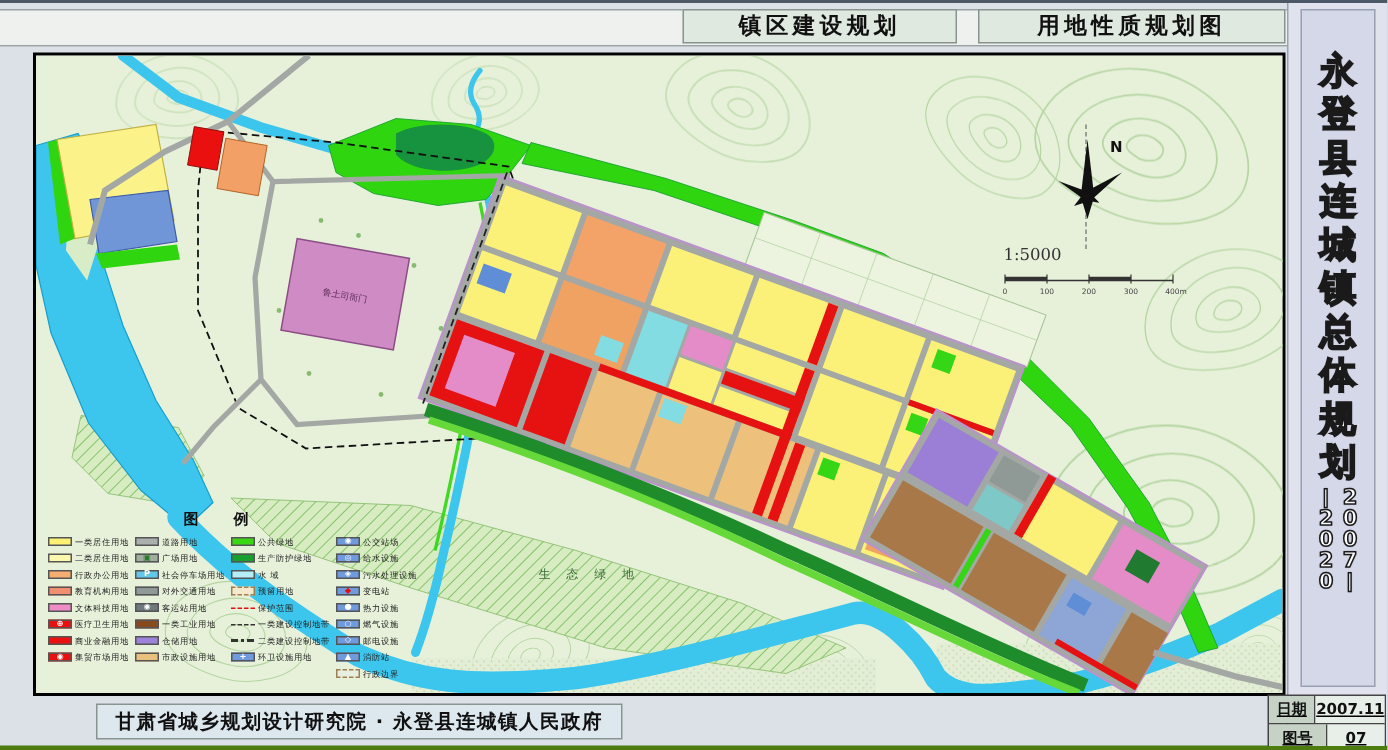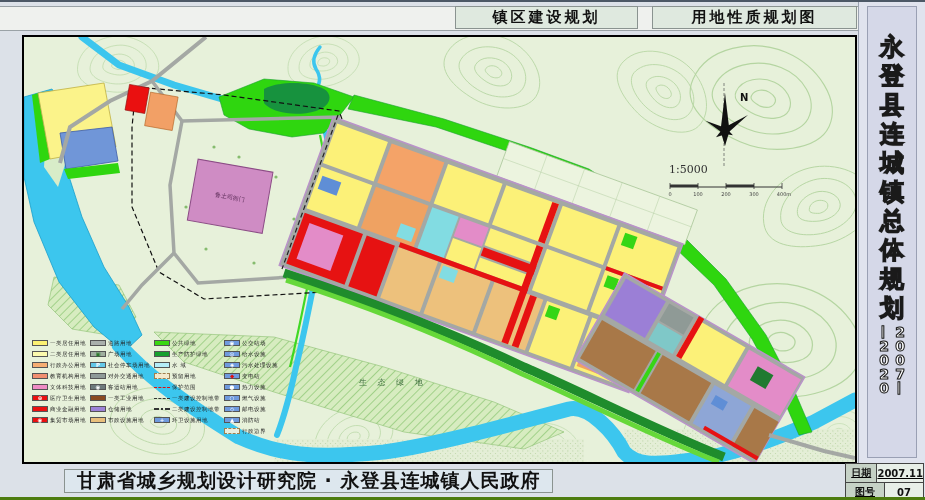--- a/index.html
+++ b/index.html
@@ -24,21 +24,21 @@
   .legend-col{display:flex;flex-direction:column;gap:3px;flex:1;}
   .legend-item{display:flex;align-items:center;gap:2px;height:8px;}
   .sw{position:relative;width:16px;height:6.5px;flex:0 0 16px;box-sizing:border-box;display:flex;align-items:center;justify-content:center;}
   .sw.box{border:0.5px solid #555;}
   .sw.box-dashed{border:1px dashed #a08050;}
   .sw .glyph{font-size:5.5px;line-height:6px;font-weight:bold;}
   .legend-label{font-size:5.5px;color:#222;white-space:nowrap;letter-spacing:0.5px;}
   
   .credit-tab{position:absolute;left:64px;top:467px;height:24px;padding:0 12px;background:#dde7ee;
         border:1px solid #8a9390;box-sizing:border-box;display:flex;align-items:center;
-        font-size:19px;font-weight:bold;letter-spacing:1px;color:#111;}
+        font-size:13px;font-weight:bold;letter-spacing:1px;color:#111;}
   
   .sidebar{position:absolute;left:858px;top:0;width:67px;height:500px;background:#e0e3ee;
         border-left:1px solid #9aa2b0;box-sizing:border-box;}
   .sidebar-inner{position:absolute;left:8px;top:4px;width:50px;height:452px;background:#d5d8e8;
         border:1px solid #9aa0b4;box-sizing:border-box;}
   .sb-title{position:absolute;left:0;top:26px;width:100%;display:flex;flex-direction:column;align-items:center;}
   .sb-title span{font-size:24px;line-height:29px;font-weight:bold;color:#fff;
         -webkit-text-stroke:1.3px #1a1a1a;text-shadow:0 0 1px #1a1a1a;}
   .sb-years{position:absolute;left:0;top:318px;width:100%;display:flex;flex-direction:row-reverse;justify-content:center;gap:2px;}
   .sb-years .ycol{display:flex;flex-direction:column;align-items:center;}
@@ -246,20 +246,21 @@
         <text x="674" y="159" font-size="5" fill="#444" text-anchor="middle">100</text>
         <text x="702" y="159" font-size="5" fill="#444" text-anchor="middle">200</text>
         <text x="730" y="159" font-size="5" fill="#444" text-anchor="middle">300</text>
         <text x="760" y="159" font-size="5" fill="#444" text-anchor="middle">400m</text>
       </g>
 
       <text x="335" y="348" font-size="8" fill="#3a6a3a" letter-spacing="4">生 态 绿 地</text>
     </svg>
 
     <div class="legend">
+      <div class="legend-title">图  例</div>
       <div class="legend-cols" id="legend-cols">
           <div class="legend-col">
             <div class="legend-item">
               <span class="sw box" style="background: rgb(252, 241, 114);"></span>
               <span class="legend-label">一类居住用地</span>
             </div>
             <div class="legend-item">
               <span class="sw box" style="background: rgb(251, 249, 173);"></span>
               <span class="legend-label">二类居住用地</span>
             </div>

